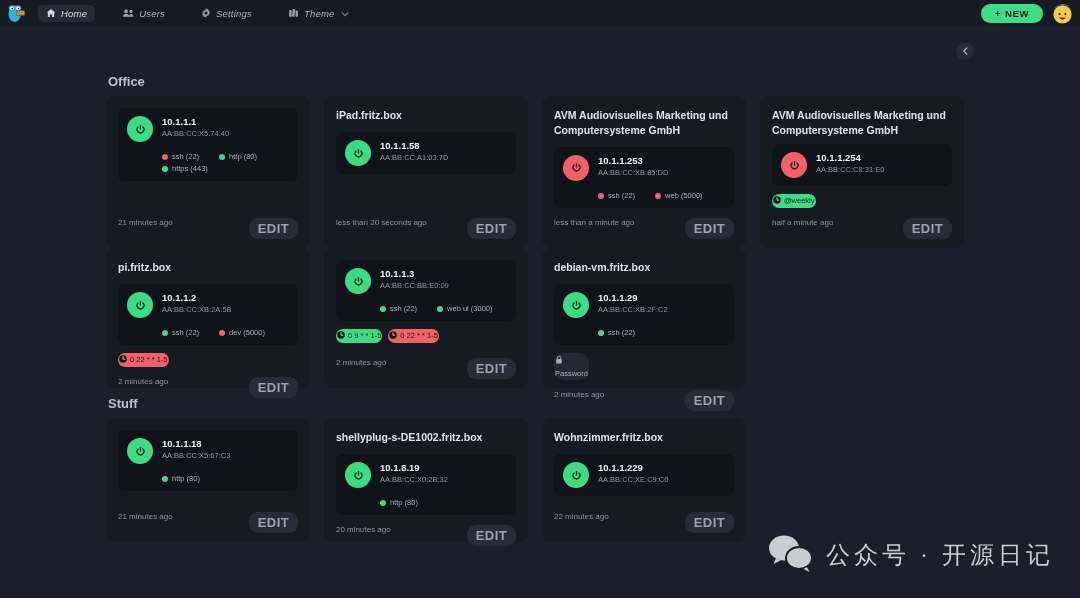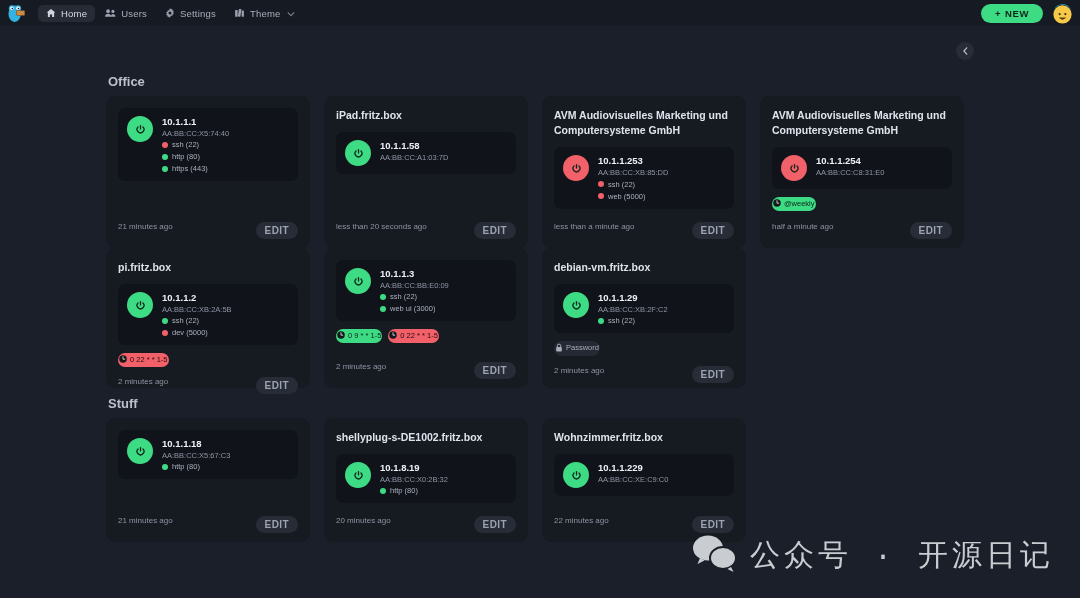--- a/index.html
+++ b/index.html
@@ -19,21 +19,21 @@
     align-items: center;
     padding: 0 6px 0 4px;
     position: relative;
     z-index: 20;
   }
   .logo {
     width: 24px; height: 24px;
     display: flex; align-items: center; justify-content: center;
     margin-right: 10px;
   }
-  .nav-items { display: flex; align-items: center; gap: 2px; }
+  .nav-items { display: flex; align-items: center; gap: 20px; font-style: italic; }
   .nav-item {
     display: flex; align-items: center; gap: 5px;
     padding: 3px 8px;
     border-radius: 5px;
     font-size: 9.5px;
     color: #a8afbd;
     letter-spacing: .2px;
     white-space: nowrap;
     cursor: pointer;
   }
@@ -142,22 +142,21 @@
   }
   .host-mac {
     color: #8e96a4;
     font-size: 7.5px;
     line-height: 1.5;
   }
   .svc-list {
     display: flex;
     flex-wrap: wrap;
     gap: 3px 20px;
-    margin-top: 1px;
-    flex-direction: column;
+    margin-top: 13px;
   }
   .svc {
     display: flex; align-items: center; gap: 4px;
     font-size: 7.5px;
     color: #aab1bd;
     white-space: nowrap;
   }
   .dot { width: 6px; height: 6px; border-radius: 50%; display: inline-block; }
   .dot.on  { background: #3ddc84; }
   .dot.off { background: #f2606a; }
@@ -172,35 +171,35 @@
     display: inline-flex;
     gap: 3px;
     border-radius: 10px;
     padding: 2px 1px;
     font-size: 7.5px;
     font-weight: normal;
     white-space: nowrap;
   }
   .badge.green { background: #3ddc84; color: #0d2418; }
   .badge.red   { background: #f2606a; color: #2b0a0d; }
-  .badge.grey  { background: #242934; color: #a7aebb; }
+  .badge.grey  { background: #242934; color: #a7aebb; flex-direction: column; }
 
   .card-foot {
     margin-top: auto;
     padding-top: 10px;
     display: flex;
     justify-content: space-between;
   }
   .ago { color: #8d95a3; font-size: 8px; }
   .edit-btn {
     background: #272c37;
     color: #9ba3b1;
     border: none;
     border-radius: 9px;
-    font-size: 10px;
+    font-size: 13px;
     font-weight: bold;
     letter-spacing: .4px;
     padding: 3px 9px;
     cursor: pointer;
   }
 
   
   .row-office .card { height: 152px; }
   .row-server .card { height: 140px; }
   .row-stuff  .card { height: 124px; }
@@ -208,23 +207,23 @@
   
   .watermark {
     position: absolute;
     right: 26px; bottom: 22px;
     display: flex; align-items: center; gap: 12px;
     color: #c9ccd1;
     z-index: 30;
     pointer-events: none;
   }
   .wm-text {
-    font-size: 30px;
+    font-size: 24px;
     letter-spacing: 4px;
-    font-family: Liberation Mono, monospace;
+    font-family: Liberation Serif, serif;
   }
 </style>
 </head>
 <body>
 
 <div class="navbar">
   <div class="logo">
     <svg width="22" height="22" viewBox="0 0 32 32">
       <ellipse cx="14" cy="17" rx="9" ry="12" fill="#35b3e0"></ellipse>
       <ellipse cx="10" cy="9" rx="4.4" ry="4.4" fill="#35b3e0"></ellipse>

